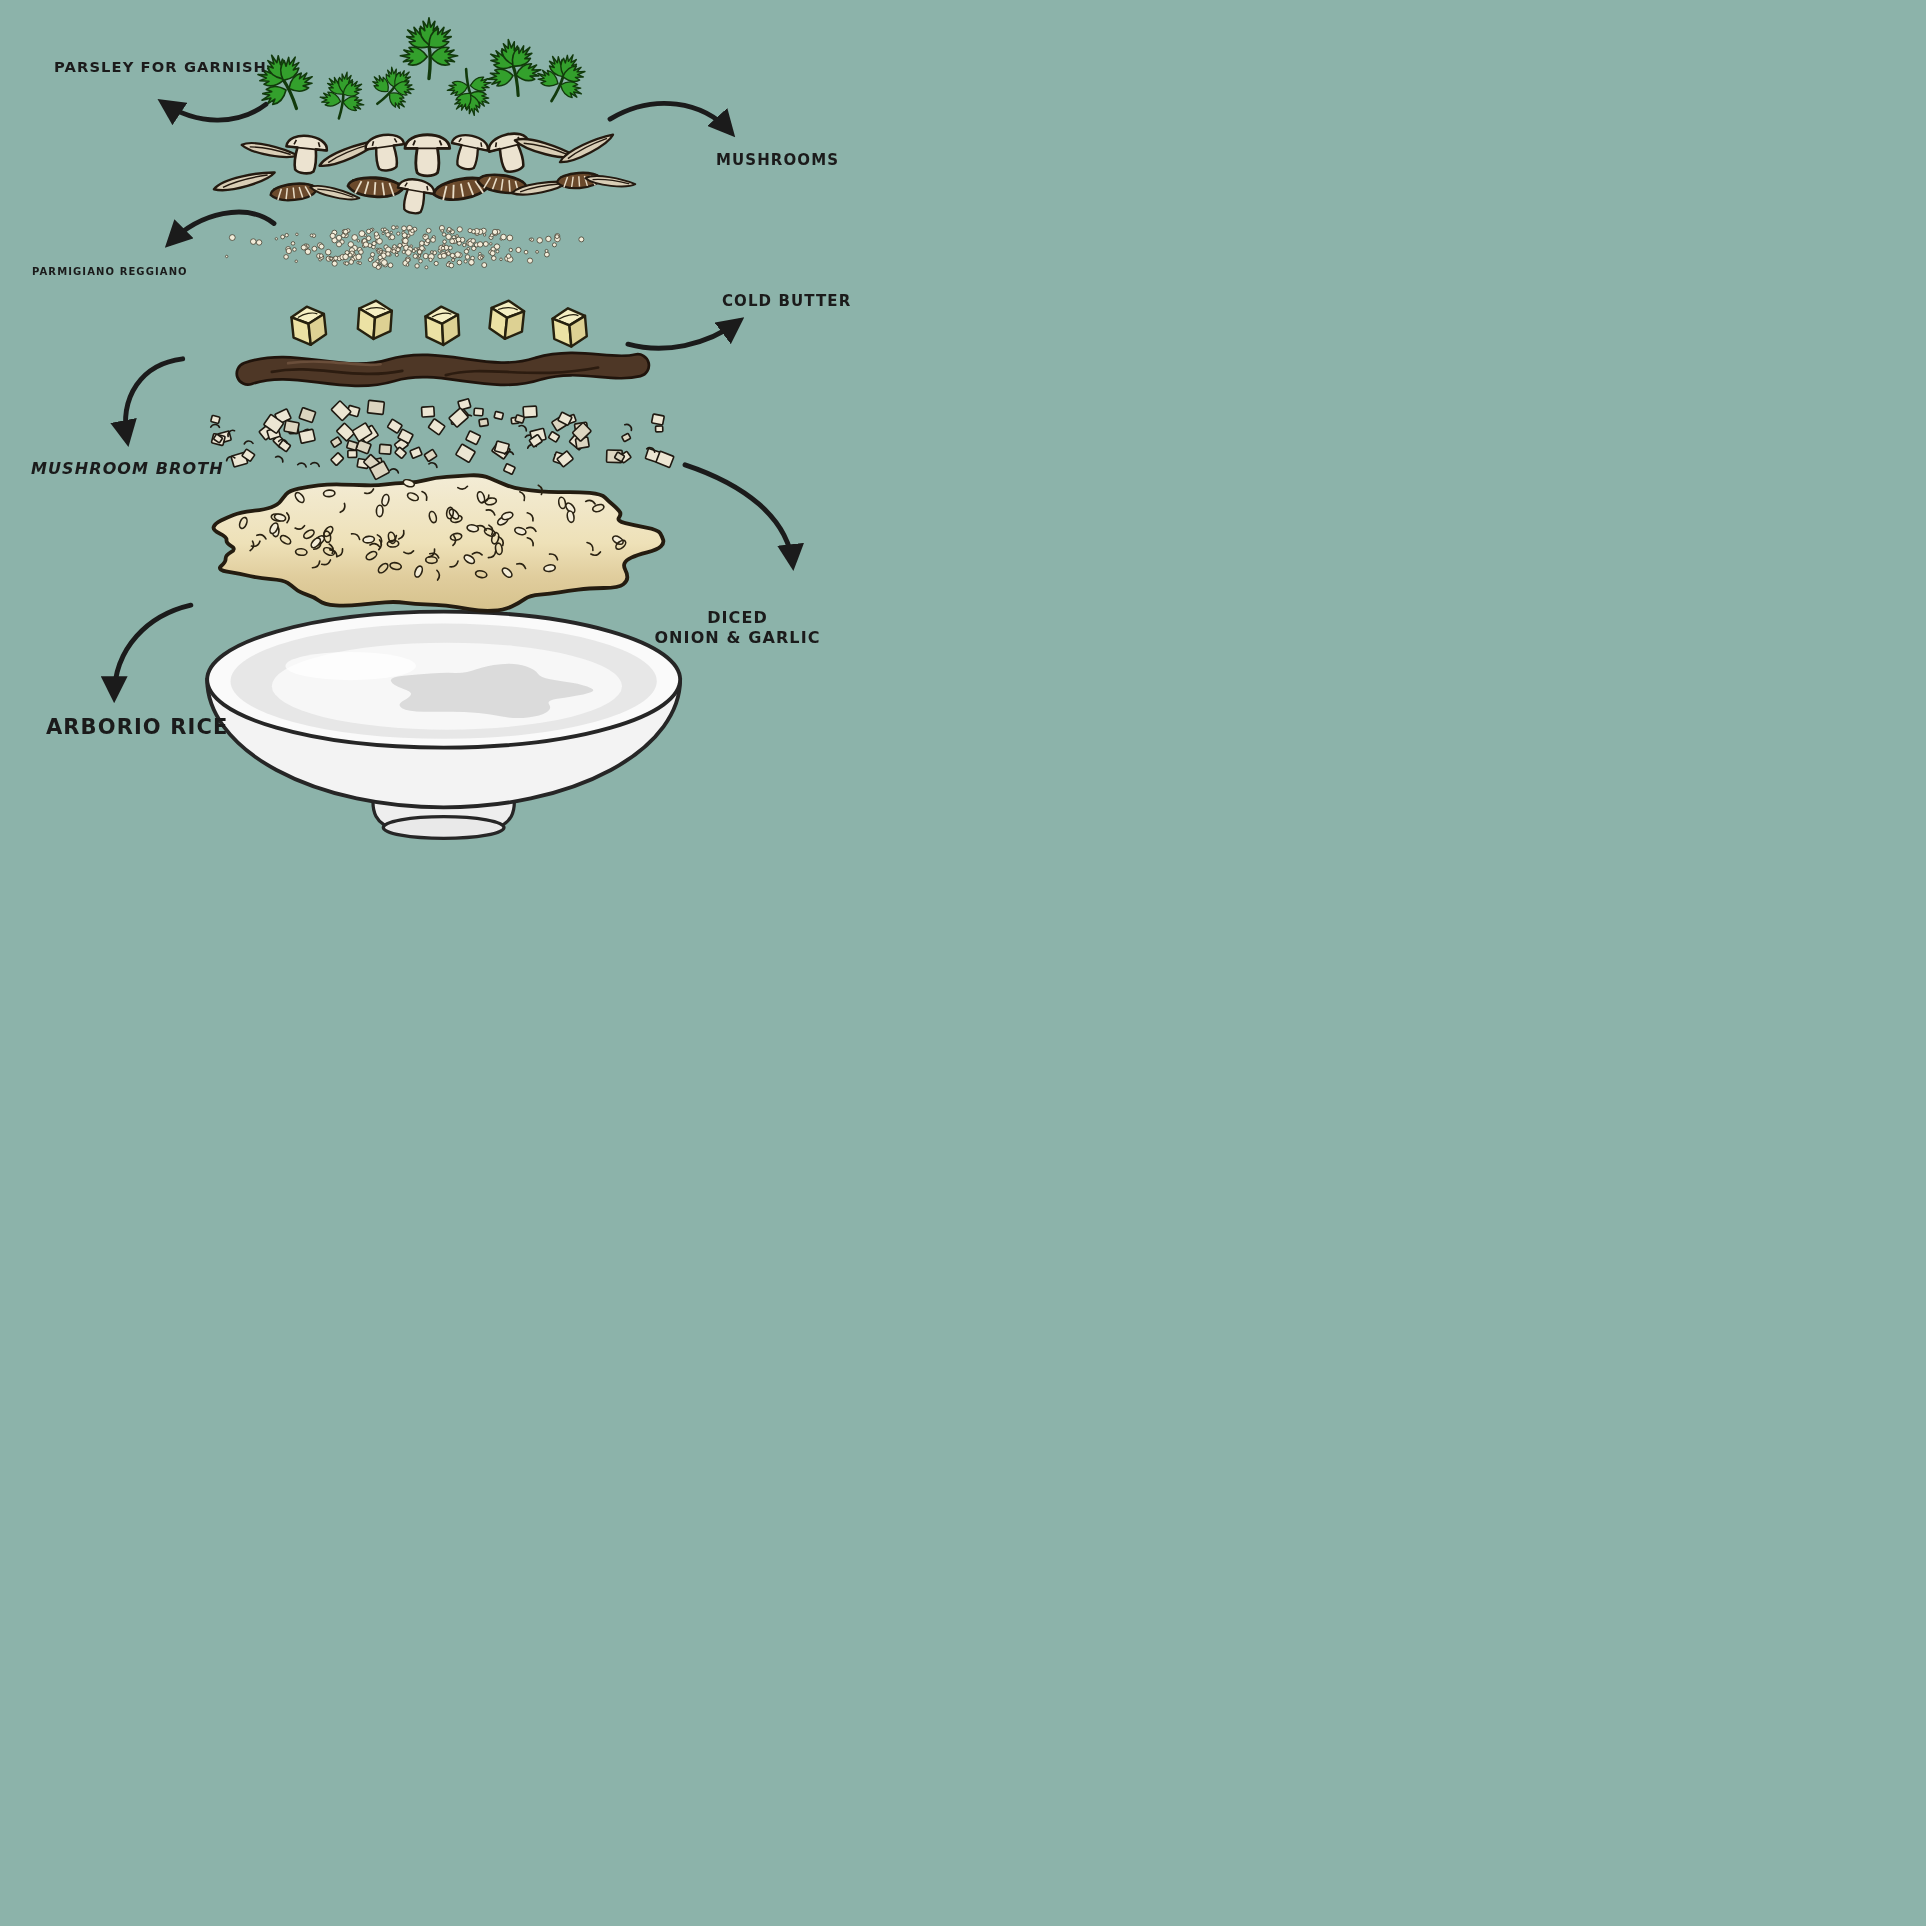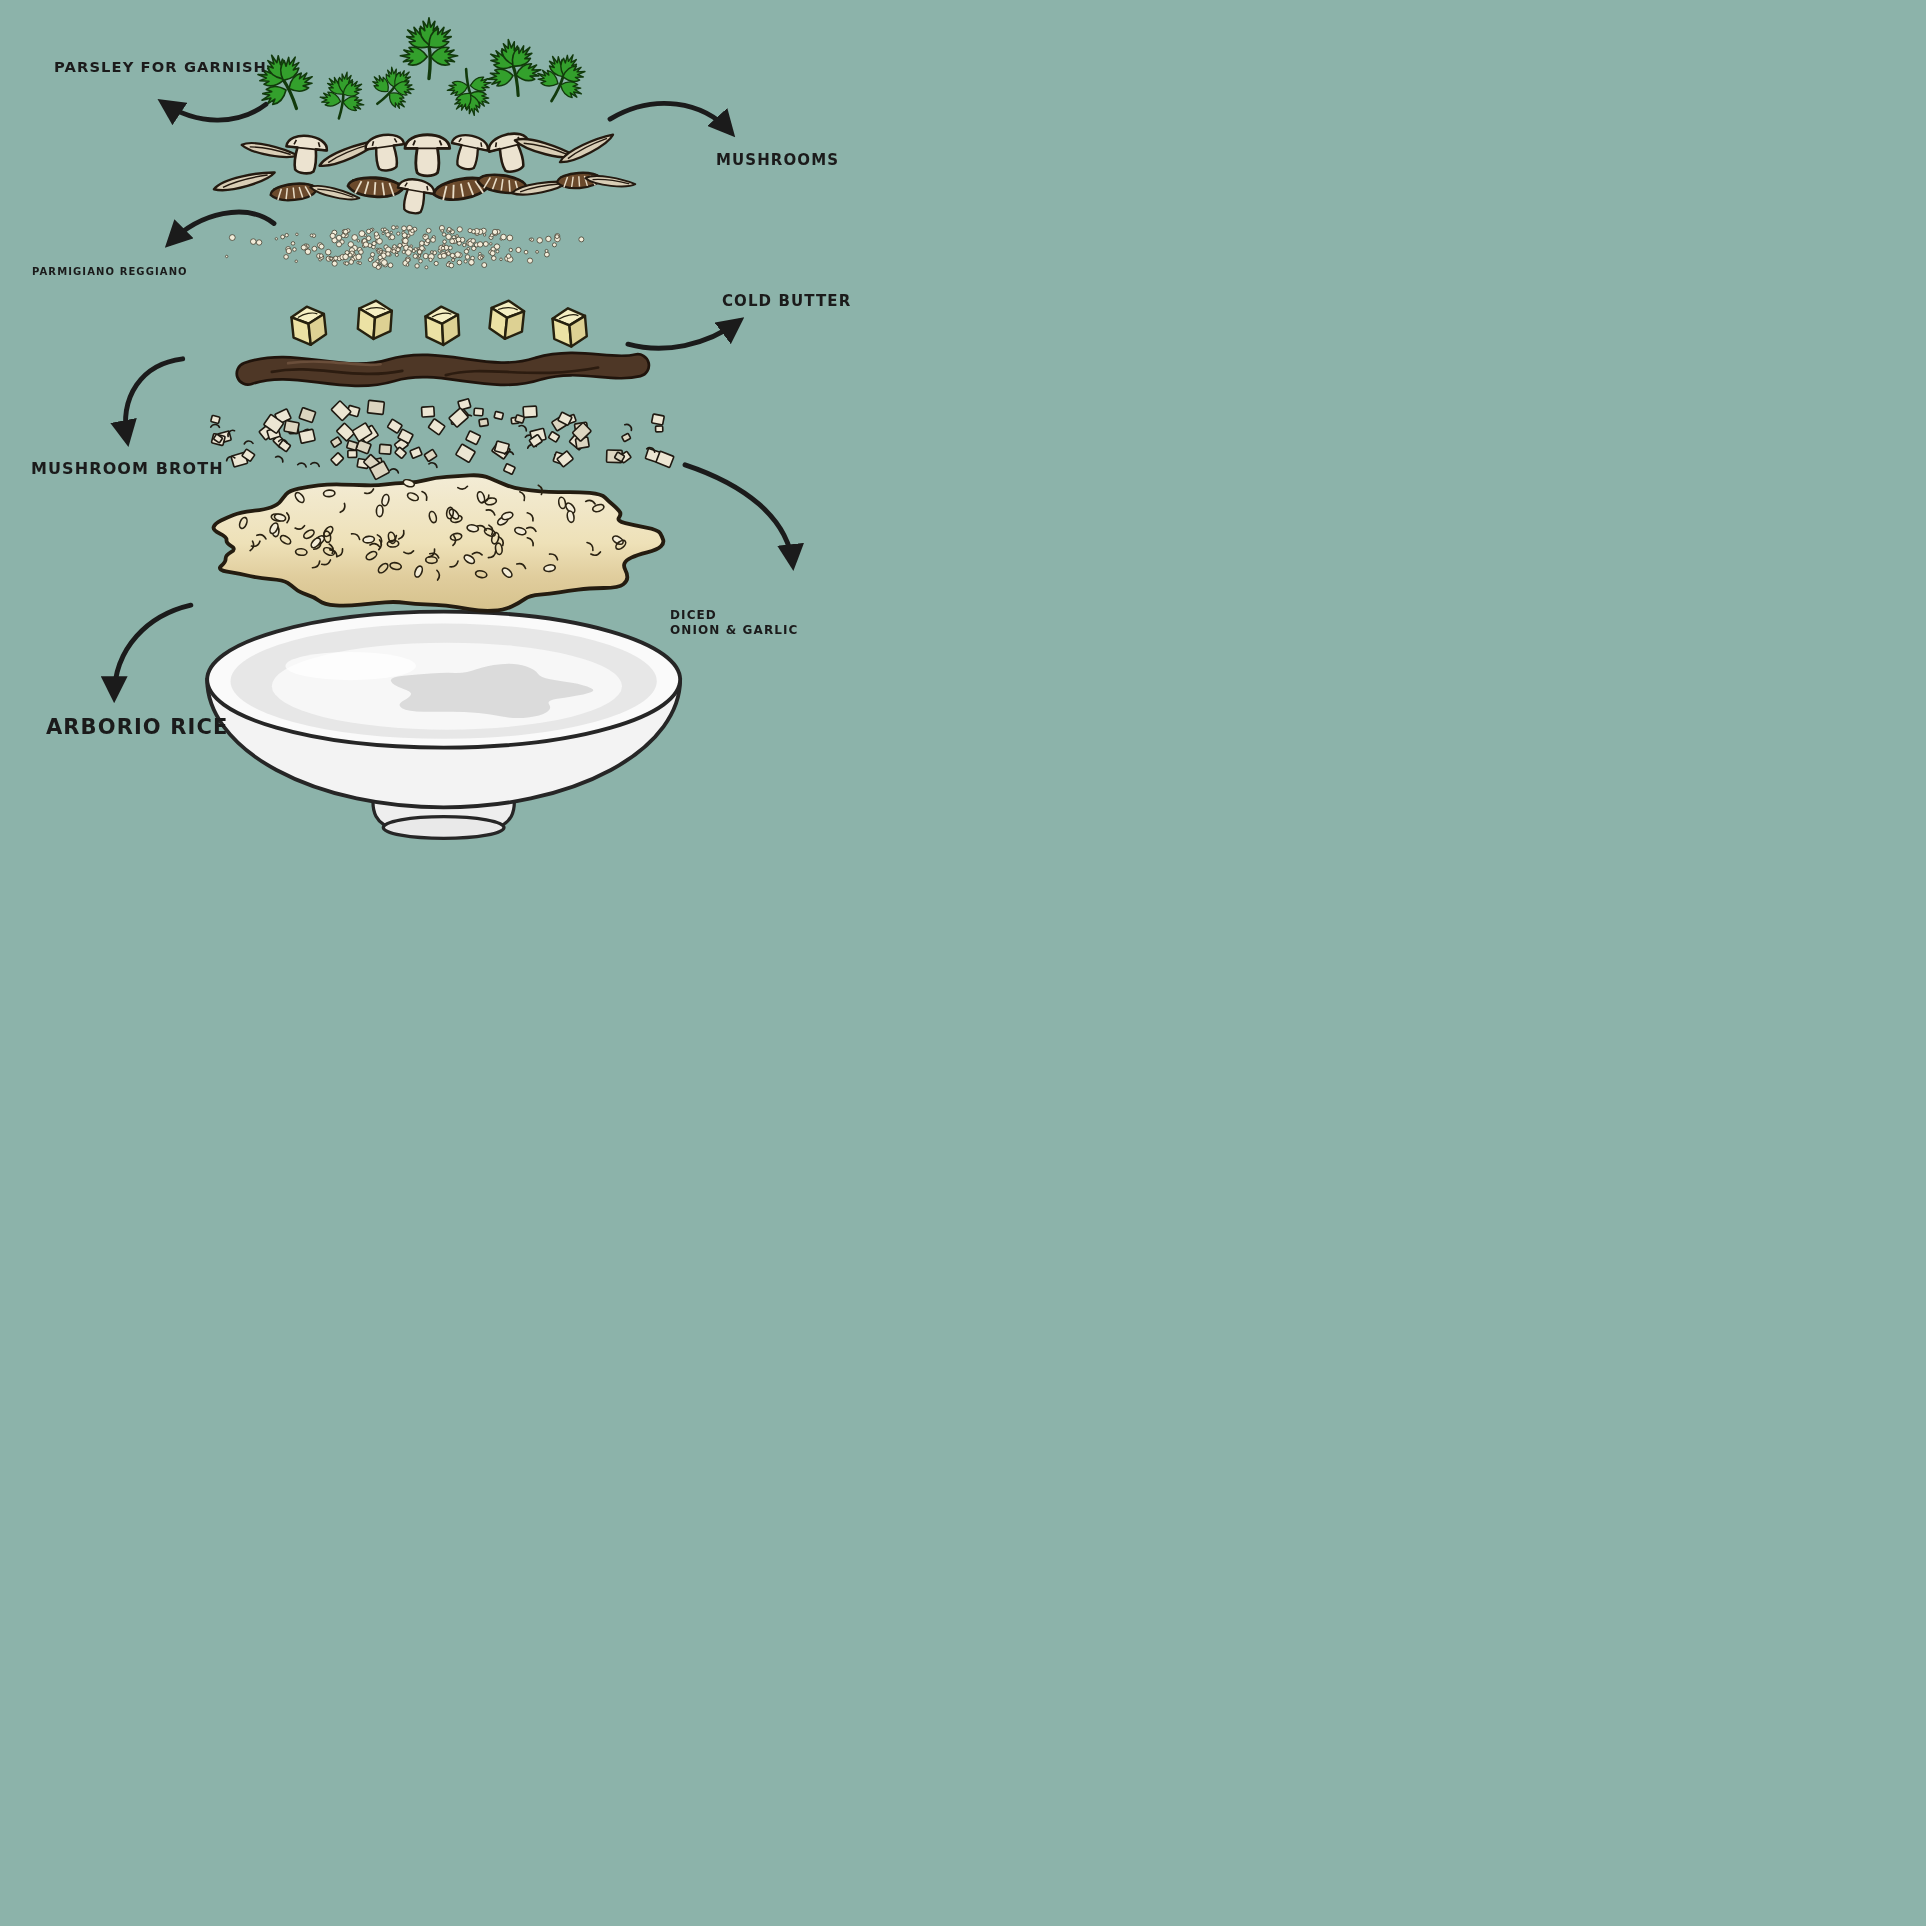--- a/index.html
+++ b/index.html
@@ -5,22 +5,22 @@
   html,body{margin:0;padding:0;background:#8cb3aa;}
   .stage{position:relative;width:840px;height:840px;background:var(--bg,#8cb3aa);overflow:hidden;
          font-family:"DejaVu Sans",sans-serif;padding-left:28px;}
   .stage svg{position:absolute;left:0;top:0;}
   .lbl{position:absolute;color:var(--ink,#1b1b1b);font-weight:bold;text-transform:uppercase;
        letter-spacing:1.1px;white-space:nowrap;}
   .lbl-parsley{left:54px;top:58px;font-size:14.7px;}
   .lbl-mushrooms{left:716px;top:151px;font-size:15px;}
   .lbl-parmigiano{left:32px;top:266px;font-size:10px;}
   .lbl-butter{left:722px;top:292px;font-size:15px;}
-  .lbl-broth{left:31px;top:459px;font-size:16px;}
-  .lbl-onion{left:670px;top:608px;width:191px;text-align:left;font-size:12px;line-height:1.25;white-space:normal;}
+  .lbl-broth{left:31px;top:459px;font-size:16px;font-style:italic;}
+  .lbl-onion{left:642px;top:608px;width:191px;text-align:center;font-size:16px;line-height:1.25;white-space:normal;}
   .lbl-rice{left:46px;top:715px;font-size:21px;}
 </style>
 </head>
 <body>
 
 <div class="stage">
   <svg id="art" width="840" height="840" viewBox="0 0 1545 1545">
       <defs>
         <marker id="ah" viewBox="0 0 10 10" refX="7.5" refY="5" markerWidth="5.5" markerHeight="5.5" orient="auto-start-reverse">
           <path d="M0,0 L10,5 L0,10 Z" fill="#1b1b1b"></path>

